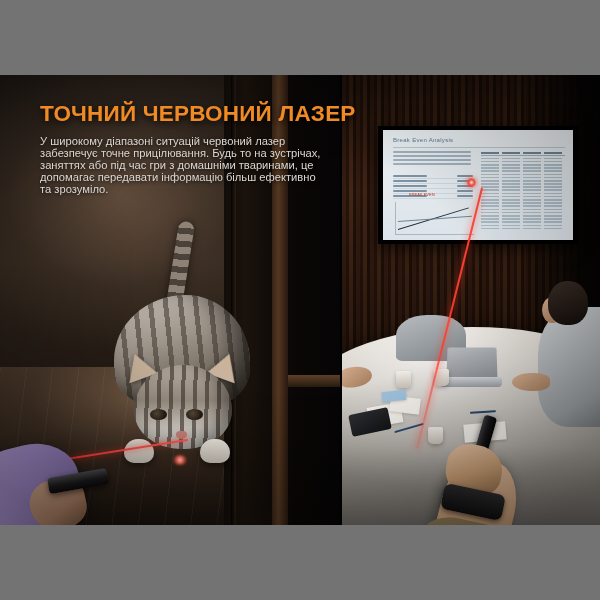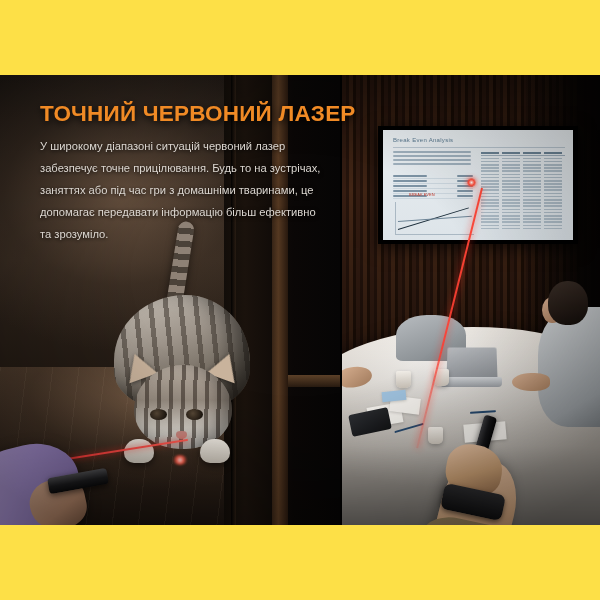--- a/index.html
+++ b/index.html
@@ -11,21 +11,21 @@
     width: 600px;
     height: 600px;
     font-family: "Liberation Sans", sans-serif;
     overflow: hidden;
   }
 
   .page {
     position: relative;
     width: 600px;
     height: 600px;
-    background: #fde047;
+    background: #737373;
   }
 
   
   .banner {
     position: absolute;
     left: 0;
     top: 75px;
     width: 600px;
     height: 450px;
     overflow: hidden;
@@ -435,21 +435,21 @@
     color: #F08A25;
     text-shadow: 0 2px 7px rgba(0,0,0,.85);
     z-index: 9;
     white-space: nowrap;
   }
   .body-copy {
     position: absolute;
     left: 40px; top: 60px;
     width: 282px;
     font-size: 11.2px;
-    line-height: 22px;
+    line-height: 12px;
     color: #DCD7D1;
     text-shadow: 0 1px 4px rgba(0,0,0,.9);
     z-index: 9;
   }
   .disclaimer {
     position: absolute;
     left: 40px; top: 406px;
     width: 530px;
     font-size: 7.2px;
     line-height: 11px;

